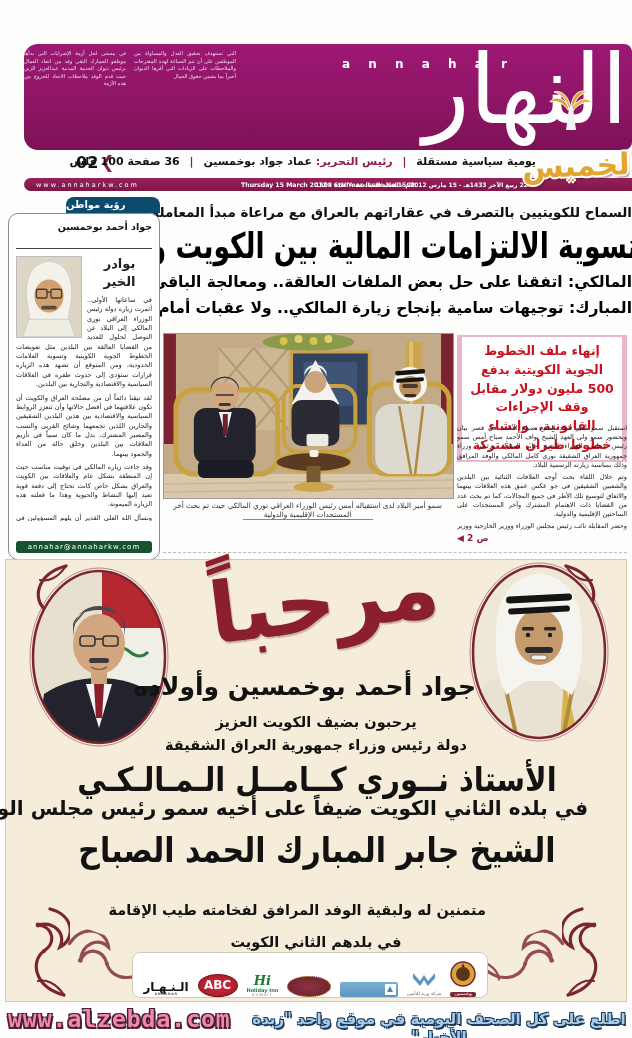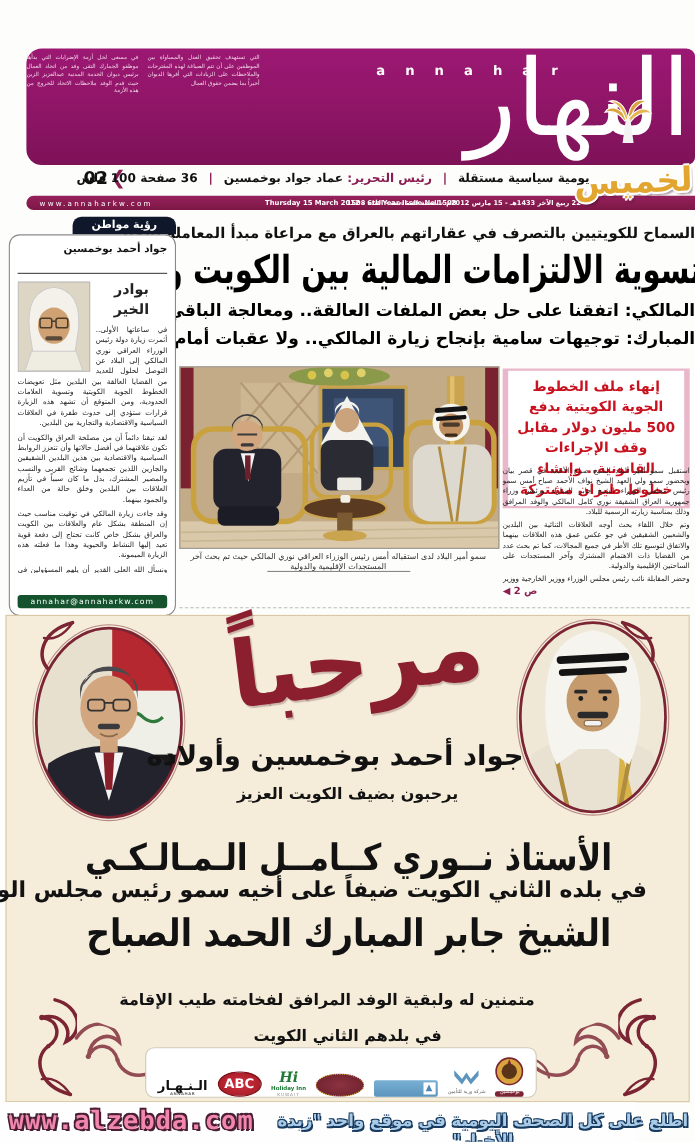--- a/index.html
+++ b/index.html
@@ -42,22 +42,22 @@
     text-shadow:-2px 0 0 #fff,2px 0 0 #fff,0 -2px 0 #fff,0 2px 0 #fff,-1px -1px 0 #fff,1px 1px 0 #fff,2px 3px 2px rgba(60,10,40,.45);
   }
   
   .kicker{left:150px;top:204px;width:482px;text-align:center;font-size:13.5px;font-weight:bold;color:#111;white-space:nowrap;}
   .headline{left:150px;top:226px;width:482px;text-align:center;}
   .headline span{display:inline-block;font-size:26px;font-weight:bold;color:#000;transform:scale(1.02,1.35);transform-origin:center top;white-space:nowrap;}
   .subhead{left:150px;width:482px;text-align:center;font-size:15.5px;font-weight:bold;color:#000;white-space:nowrap;}
   .sub1{top:273px;}
   .sub2{top:299px;}
   
-  .op-tab{left:66px;top:197px;width:94px;height:16px;background:#0f172a;border-radius:8px 8px 0 0;
-    color:#fff;font-size:10px;font-weight:bold;text-align:center;line-height:16px;}
+  .op-tab{left:66px;top:197px;width:94px;height:16px;background:#0c4a6e;border-radius:8px 8px 0 0;
+    color:#fff;font-size:10px;font-weight:bold;text-align:left;line-height:16px;}
   .op-box{left:8px;top:213px;width:152px;height:347px;background:#fff;border:1px solid #8a8a8a;border-radius:10px;
     padding:7px 7px 20px 7px;box-sizing:border-box;}
   .op-byline{font-size:9.5px;font-weight:bold;color:#111;border-bottom:1px solid #444;padding-bottom:16px;margin-bottom:4px;}
   .op-photo{float:left;width:64px;height:80px;margin:3px 5px 2px 0;border:1px solid #bbb;background:#ded6c4;}
   .op-title{font-size:13px;font-weight:bold;text-align:center;margin:2px 0 4px;}
   .op-body{font-size:6.6px;line-height:1.42;color:#222;text-align:justify;height:268px;overflow:hidden;}
   .op-body p{margin:0 0 4px;}
   .op-email{position:absolute;left:7px;right:7px;bottom:6px;height:12px;background:#14532d;border-radius:3px;
     color:#fff;font-size:7px;text-align:center;line-height:12px;letter-spacing:1px;}
   
@@ -340,20 +340,21 @@
       <rect x="57" y="86" width="28" height="6" rx="3" fill="#2a2a2a"></rect>
       <rect x="63" y="94" width="16" height="5" rx="2.5" fill="#f2f2f2" stroke="#8a6a4a" stroke-width="1"></rect>
     </g>
     <ellipse cx="71" cy="91" rx="66" ry="86" fill="none" stroke="#7b2433" stroke-width="2.5"></ellipse>
     <ellipse cx="71" cy="91" rx="69" ry="89" fill="none" stroke="#7b2433" stroke-width="1" opacity="0.5"></ellipse>
   </svg>
 
   <div class="welcome rtl">مرحباً</div>
   <div class="ad-c ad-line1 rtl">جواد أحمد بوخمسين وأولاده</div>
   <div class="ad-c ad-line2 rtl">يرحبون بضيف الكويت العزيز</div>
+  <div class="ad-c ad-line3 rtl">دولة رئيس وزراء جمهورية العراق الشقيقة</div>
   <div class="ad-c ad-name1 rtl">الأستاذ نــوري كــامــل الـمـالـكـي</div>
   <div class="ad-c ad-line4 rtl">في بلده الثاني الكويت ضيفاً على أخيه سمو رئيس مجلس الوزراء</div>
   <div class="ad-c ad-name2 rtl">الشيخ جابر المبارك الحمد الصباح</div>
   <div class="ad-c ad-line5 rtl">متمنين له ولبقية الوفد المرافق لفخامته طيب الإقامة</div>
   <div class="ad-c ad-line6 rtl">في بلدهم الثاني الكويت</div>
 
   <div class="logo-strip">
     <div class="lg lg-annahar">
       <span>الـنـهـار</span>
       <small>ANNAHAR</small>

